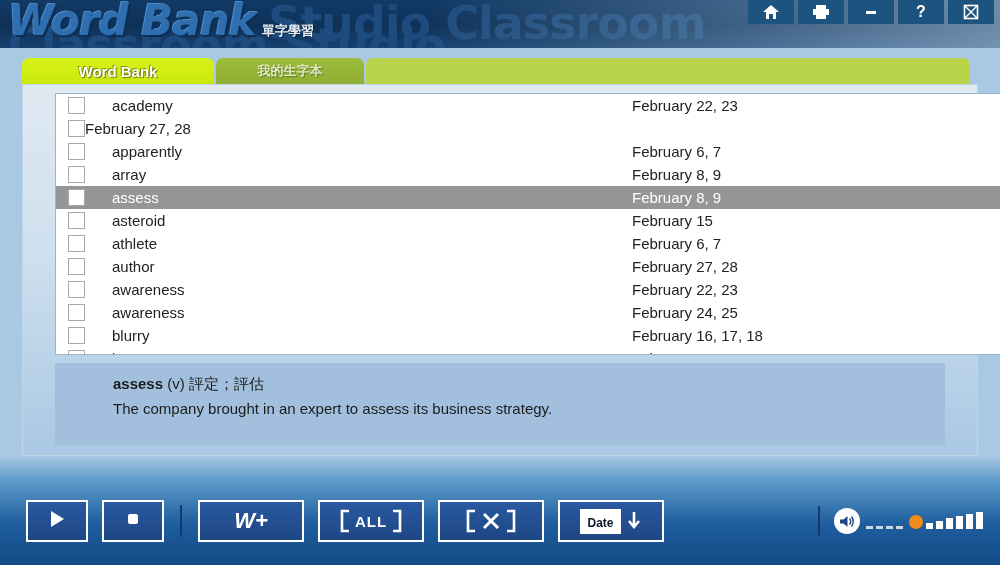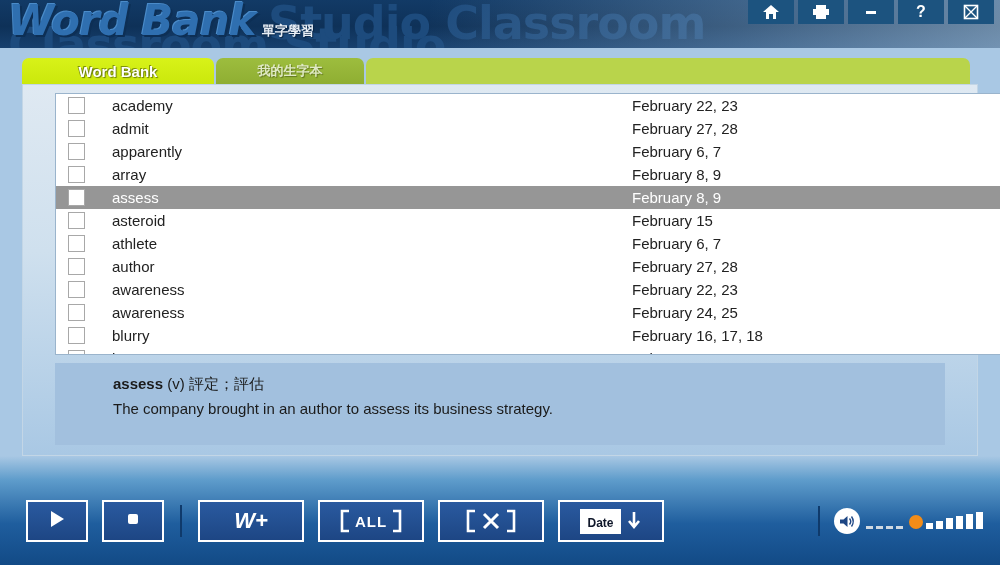--- a/index.html
+++ b/index.html
@@ -202,21 +202,20 @@
 
   <div id="listbox">
     <div id="rows">
         <div class="row">
           <div class="chk"></div>
           <div class="w">academy</div>
           <div class="d">February 22, 23</div>
         </div>
         <div class="row">
           <div class="chk"></div>
-          <div class="w">admit</div>
           <div class="d">February 27, 28</div>
         </div>
         <div class="row">
           <div class="chk"></div>
           <div class="w">apparently</div>
           <div class="d">February 6, 7</div>
         </div>
         <div class="row">
           <div class="chk"></div>
           <div class="w">array</div>
@@ -269,21 +268,21 @@
       <div class="sbtn" style="position:absolute;bottom:0;left:0;width:13px;">▼</div>
     </div>
   </div>
 
   <div id="defpanel">
     <div id="defline1">
       <b>assess</b>
       <span>(v)</span>
       <span>評定；評估</span>
     </div>
-    <div id="defline2">The company brought in an author to assess its business strategy.</div>
+    <div id="defline2">The company brought in an expert to assess its business strategy.</div>
   </div>
 </div>
 
 <div id="bottom">
   <div id="toolbar">
     <div class="tbtn sm">
       <span>
         <svg width="22" height="22" viewBox="0 0 22 22">
             <path d="M5 3 L18 11 L5 19 Z" fill="#fff"></path>
           </svg>

